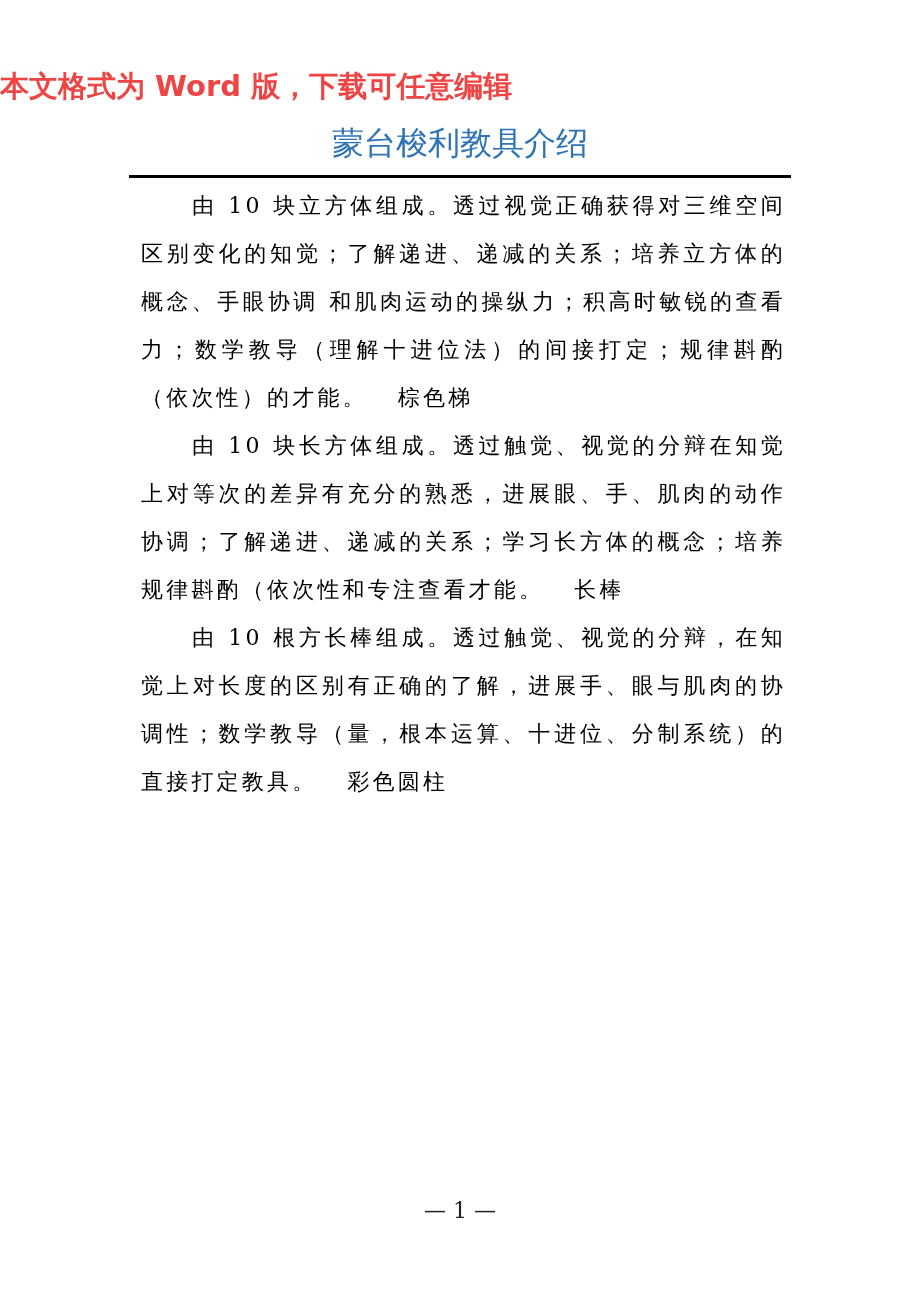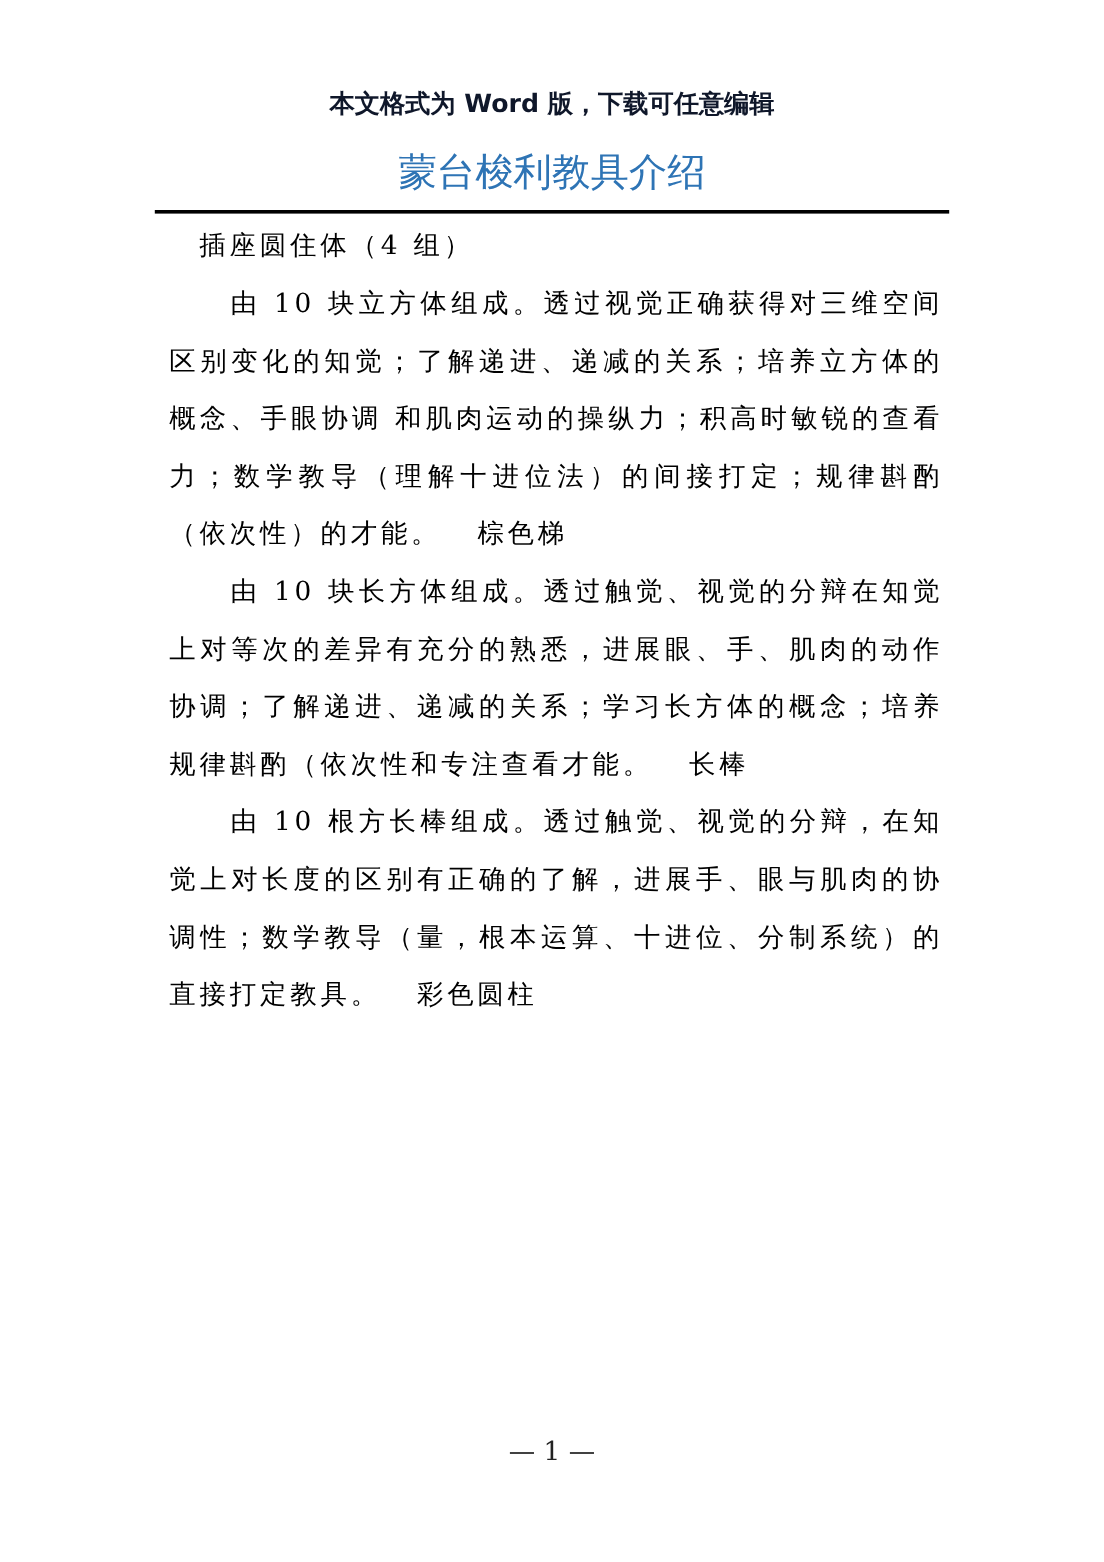--- a/index.html
+++ b/index.html
@@ -13,26 +13,25 @@
     position: relative;
     overflow: hidden;
     font-family: "DejaVu Serif", "Liberation Serif", serif;
     color: #000000;
   }
   .notice {
     position: absolute;
     top: 66px;
     left: 0;
     width: 920px;
-    text-align: center;
     font-family: "DejaVu Sans", "Liberation Sans", sans-serif;
     font-weight: bold;
-    font-size: 21px;
+    font-size: 29px;
     line-height: 40px;
-    color: #0f172a;
+    color: #ef4444;
     letter-spacing: 0px;
   }
   .doc-title {
     position: absolute;
     top: 118px;
     left: 0;
     width: 920px;
     text-align: center;
     font-family: "DejaVu Sans", "Liberation Sans", sans-serif;
     font-size: 32px;
@@ -83,21 +82,20 @@
   }
 </style>
 </head>
 <body>
 
 <div class="notice">本文格式为 Word 版，下载可任意编辑</div>
 <div class="doc-title">蒙台梭利教具介绍</div>
 <div class="rule"></div>
 
 <div class="body-text">
-  <p class="heading-line">插座圆住体（4 组）</p>
 
 
   <p class="para"><span>由 10 块立方体组成。透过视觉正确获得对三维空间区别变化的知觉；了解递进、递减的关系；培养立方体的概念、手眼协调 和肌肉运动的操纵力；积高时敏锐的查看力；数学教导（理解十进位法）的间接打定；规律斟酌（依次性）的才能。</span><span class="gap"></span><span>棕色梯</span></p>
 
   <p class="para"><span>由 10 块长方体组成。透过触觉、视觉的分辩在知觉上对等次的差异有充分的熟悉，进展眼、手、肌肉的动作协调；了解递进、递减的关系；学习长方体的概念；培养规律斟酌（依次性和专注查看才能。</span><span class="gap"></span><span>长棒</span></p>
 
   <p class="para"><span>由 10 根方长棒组成。透过触觉、视觉的分辩，在知觉上对长度的区别有正确的了解，进展手、眼与肌肉的协调性；数学教导（量，根本运算、十进位、分制系统）的直接打定教具。</span><span class="gap"></span><span>彩色圆柱</span></p>
 
 </div>
 

